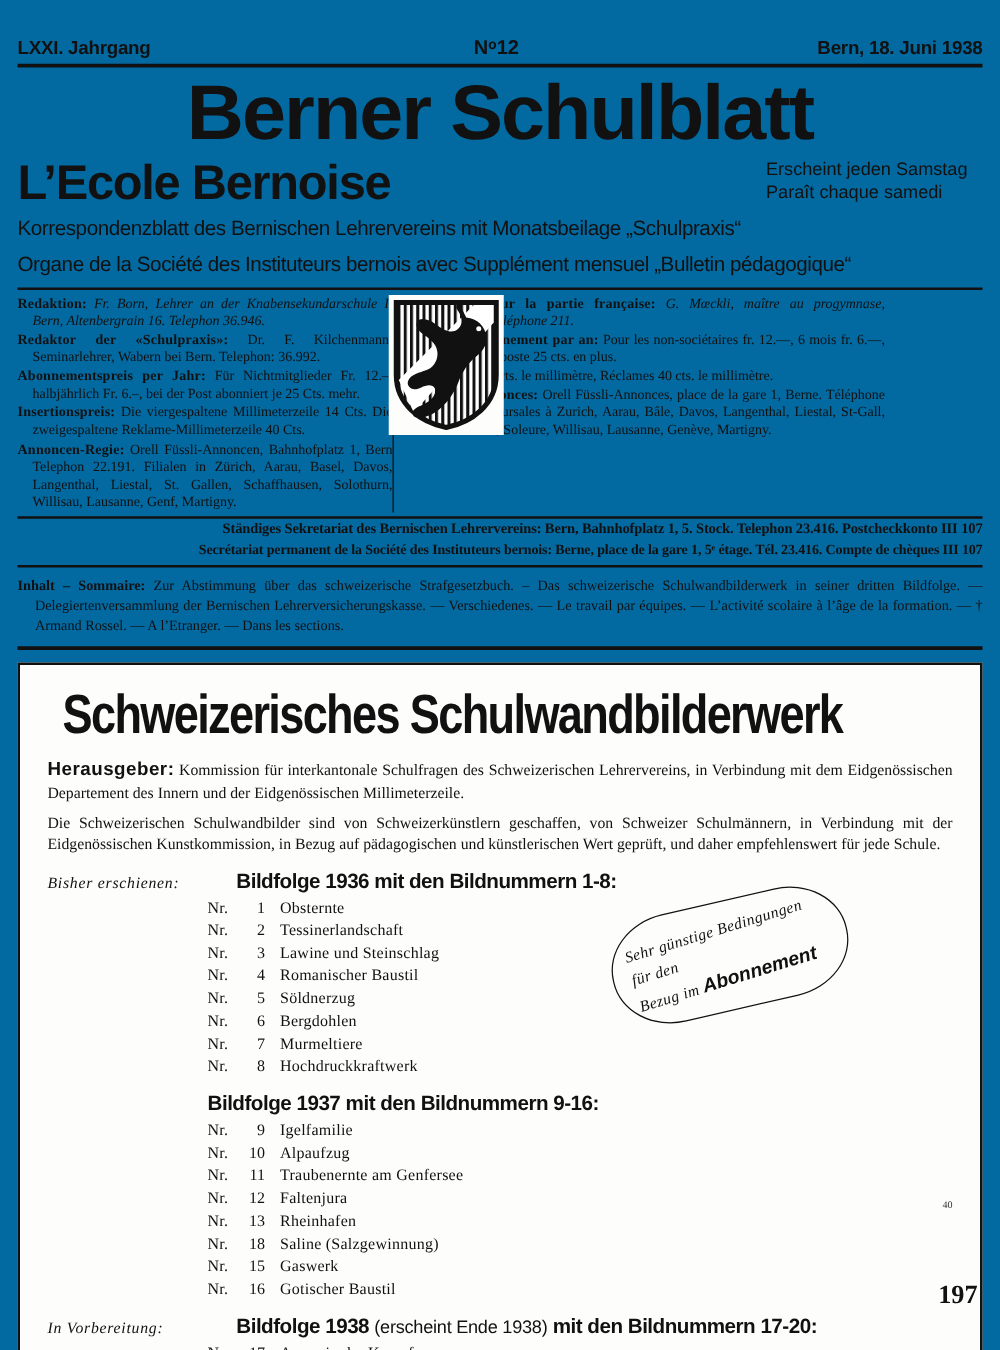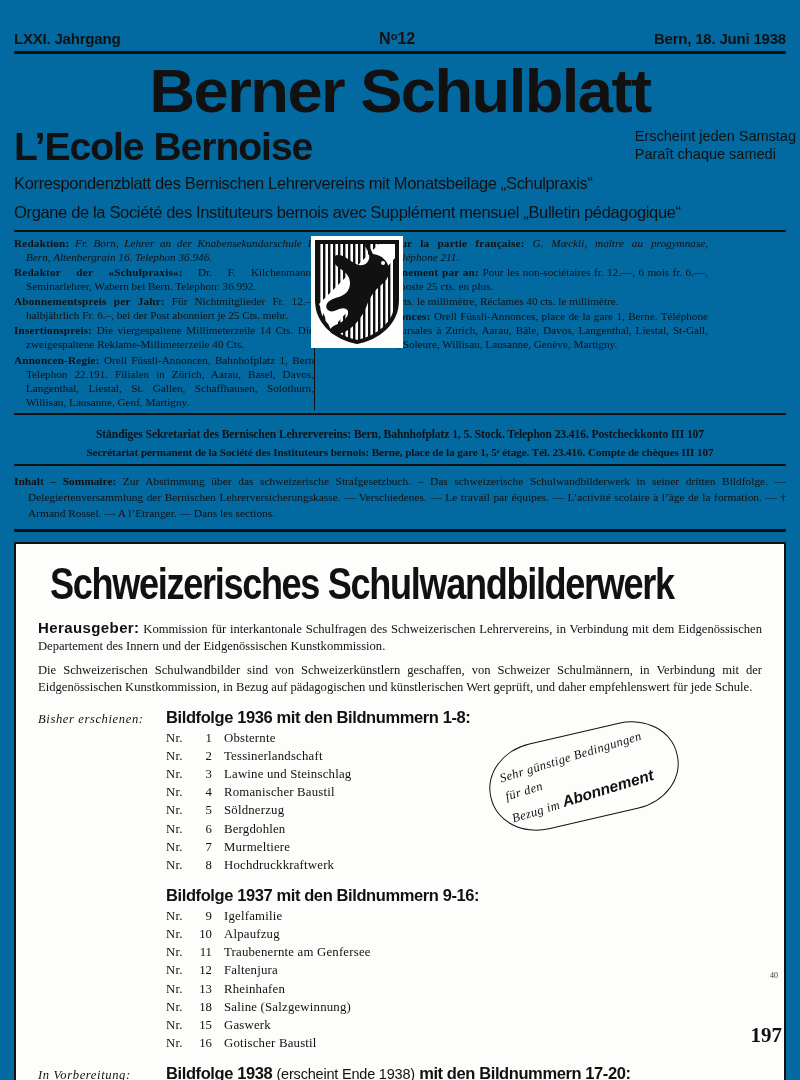--- a/index.html
+++ b/index.html
@@ -56,21 +56,21 @@
     line-height: 0.95;
     letter-spacing: -1.5px;
     text-align: center;
     margin: 8px 14px 0 14px;
     transform: scaleX(1.02);
   }
   .masthead-row2 {
     display: flex;
     align-items: flex-end;
     justify-content: space-between;
-    margin: 6px 4px 0 14px;
+    margin: 6px 26px 0 14px;
   }
   .masthead-sub {
     font-family: "Liberation Sans", sans-serif;
     font-weight: 700;
     font-size: 39px;
     line-height: 1;
     letter-spacing: -1px;
     white-space: nowrap;
   }
   .appears {
@@ -131,25 +131,25 @@
     display: flex;
     align-items: center;
     justify-content: center;
   }
 
   
   .secretariat {
     margin: 3px 14px 0 14px;
     border-top: 2px solid #111;
     border-bottom: 2px solid #111;
-    padding: 12px 0 4px 0;
+    padding: 0 0 4px 0;
     font-size: 11.6px;
     line-height: 1.45;
     font-weight: 700;
-    text-align: center;
+    text-align: right;
     letter-spacing: -0.1px;
   }
   .secretariat .fr { font-weight: 700; font-size: 11.2px; }
 
   
   .contents {
     margin: 7px 14px 0 14px;
     font-size: 11.4px;
     line-height: 1.42;
     text-align: justify;
@@ -205,20 +205,21 @@
     letter-spacing: 0.6px;
     width: 128px;
     flex: none;
   }
   .folge-head {
     font-family: "Liberation Sans", sans-serif;
     font-weight: 700;
     font-size: 16.5px;
     letter-spacing: -0.4px;
     white-space: nowrap;
+    margin-left: 23px;
   }
   .folge-head .reg {
     font-weight: 400;
     font-size: 14.5px;
     letter-spacing: -0.2px;
   }
   .folge-head-indent { margin-left: 128px; }
   .pic-list {
     list-style: none;
     margin: 2px 0 0 0;
@@ -270,21 +271,21 @@
   .stamp-inner .big {
     font-family: "Liberation Sans", sans-serif;
     font-style: italic;
     font-weight: 700;
     font-size: 15.5px;
     letter-spacing: 0px;
   }
 
   .mark-40 {
     position: absolute;
-    right: 6px;
+    right: 22px;
     bottom: 122px;
     font-size: 8px;
     color: #333;
   }
 
   .page-number {
     position: absolute;
     right: 18px;
     bottom: 32px;
     font-family: "Liberation Serif", serif;
@@ -363,21 +364,21 @@
   <div class="contents">
     <b>Inhalt – Sommaire:</b><span> Zur Abstimmung über das schweizerische Strafgesetzbuch. – Das schweizerische Schulwandbilderwerk in seiner dritten Bildfolge. — Delegiertenversammlung der Bernischen Lehrerversicherungskasse. — Verschiedenes. — Le travail par équipes. — L’activité scolaire à l’âge de la formation. — † Armand Rossel. — A l’Etranger. — Dans les sections.</span>
   </div>
   <div class="contents-rule"></div>
 
   <div class="ad-box">
 
     <div class="ad-title">Schweizerisches Schulwandbilderwerk</div>
 
     <p class="ad-para">
-      <span class="hg">Herausgeber:</span><span> Kommission für interkantonale Schulfragen des Schweizerischen Lehrervereins, in Verbindung mit dem Eidgenössischen Departement des Innern und der Eidgenössischen Kunstkommission.</span>
+      <span class="hg">Herausgeber:</span><span> Kommission für interkantonale Schulfragen des Schweizerischen Lehrervereins, in Verbindung mit dem Eidgenössischen Departement des Innern und der Eidgenössischen Millimeterzeile.</span>
     </p>
 
     <p class="ad-para">Die Schweizerischen Schulwandbilder sind von Schweizerkünstlern geschaffen, von Schweizer Schulmännern, in Verbindung mit der Eidgenössischen Kunstkommission, in Bezug auf pädagogischen und künstlerischen Wert geprüft, und daher empfehlenswert für jede Schule.</p>
 
     <div class="folge-head-row">
       <div class="folge-label">Bisher erschienen:</div>
       <div class="folge-head">Bildfolge 1936 mit den Bildnummern 1-8:</div>
     </div>
     <ul class="pic-list">
       <li>

